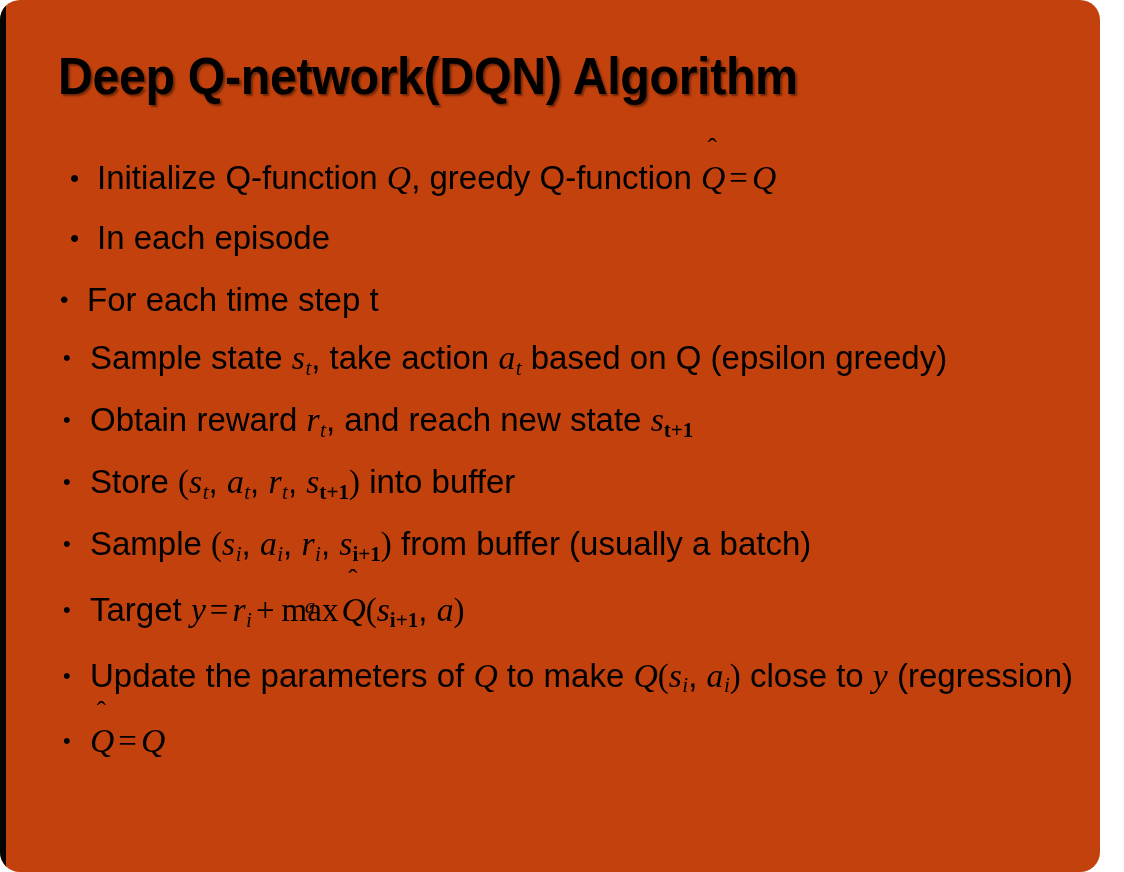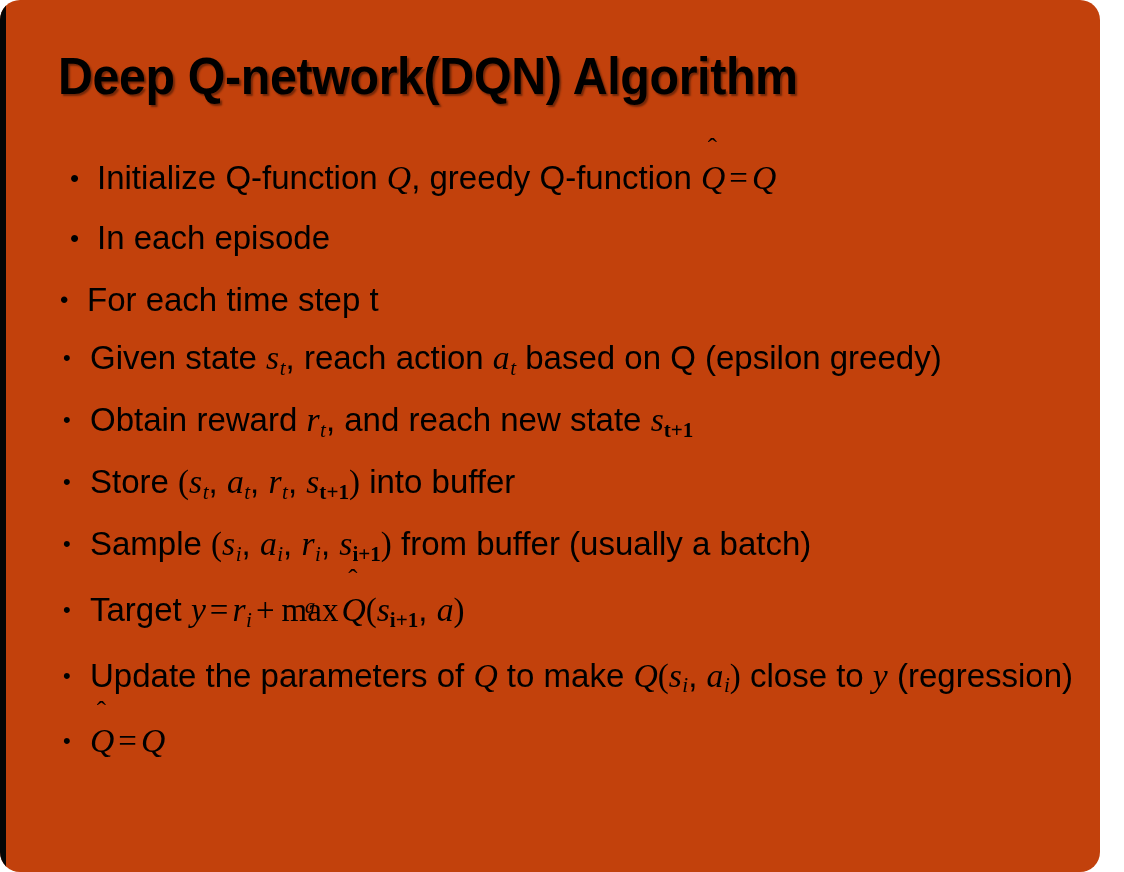--- a/index.html
+++ b/index.html
@@ -208,21 +208,21 @@
         <span class="bullet-text">For each time step t</span>
       </li>
     </ul>
 
     <div class="spacer-3"></div>
 
     <ul class="lvl lvl3">
 
       <li class="bullet">
         <span class="bullet-dot">•</span>
-        <span class="bullet-text"><span>Given state </span><span class="mi">s</span><span class="msub">t</span><span>, reach action </span><span class="mi">a</span><span class="msub">t</span><span> based on Q (epsilon greedy)</span></span>
+        <span class="bullet-text"><span>Sample state </span><span class="mi">s</span><span class="msub">t</span><span>, take action </span><span class="mi">a</span><span class="msub">t</span><span> based on Q (epsilon greedy)</span></span>
       </li>
 
       <li class="bullet">
         <span class="bullet-dot">•</span>
         <span class="bullet-text"><span>Obtain reward </span><span class="mi">r</span><span class="msub">t</span><span>, and reach new state </span><span class="mi">s</span><span class="msub-up">t+1</span></span>
       </li>
 
       <li class="bullet">
         <span class="bullet-dot">•</span>
         <span class="bullet-text"><span>Store </span><span class="mparen">(</span><span class="mi">s</span><span class="msub">t</span><span>, </span><span class="mi">a</span><span class="msub">t</span><span>, </span><span class="mi">r</span><span class="msub">t</span><span>, </span><span class="mi">s</span><span class="msub-up">t+1</span><span class="mparen">)</span><span> into buffer</span></span>

